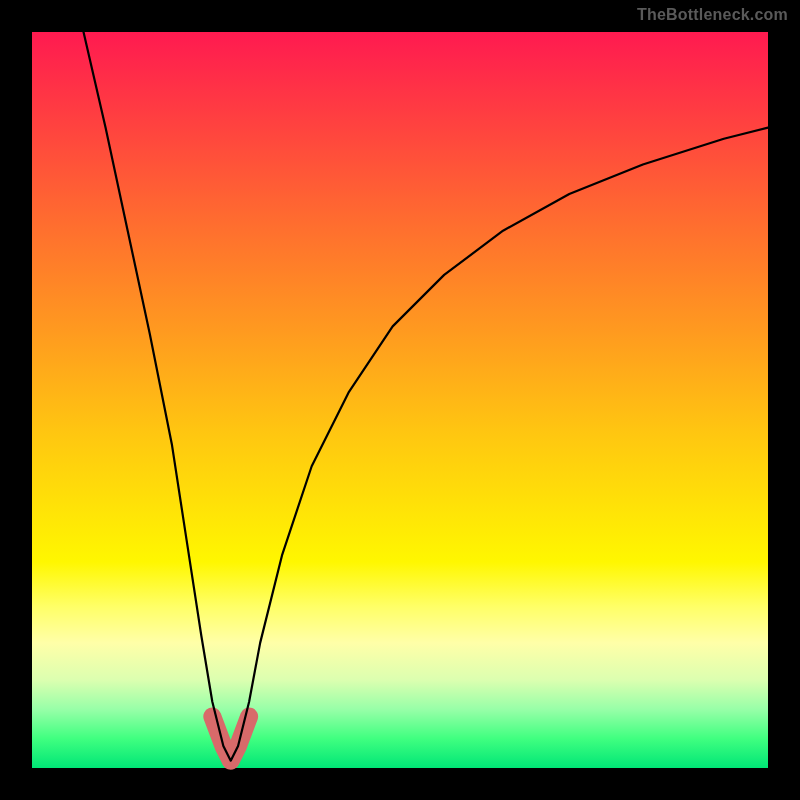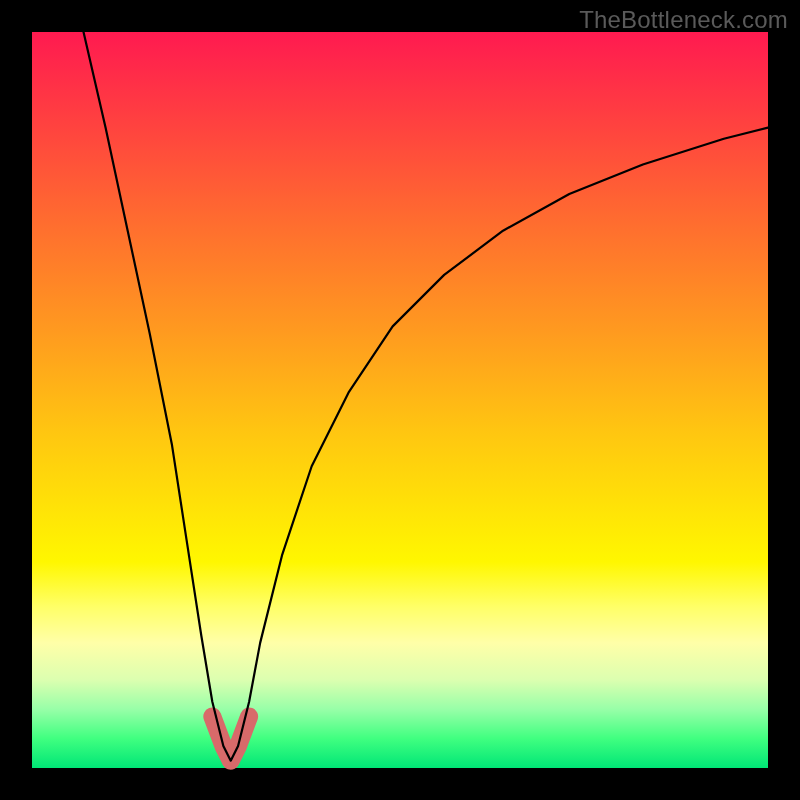--- a/index.html
+++ b/index.html
@@ -29,23 +29,23 @@
       #98ffa8 92%,
       #40ff80 96%,
       #00e676 100%
     );
   }
   .watermark {
     position: absolute;
     top: 6px;
     right: 12px;
     font-family: Arial, Helvetica, sans-serif;
-    font-size: 24px;
+    font-size: 16px;
     color: #5a5a5a;
-    font-weight: 400;
+    font-weight: 700;
     letter-spacing: 0.2px;
   }
   svg.plot {
     position: absolute;
     left: 0;
     top: 0;
     width: 736px;
     height: 736px;
     overflow: visible;
   }

